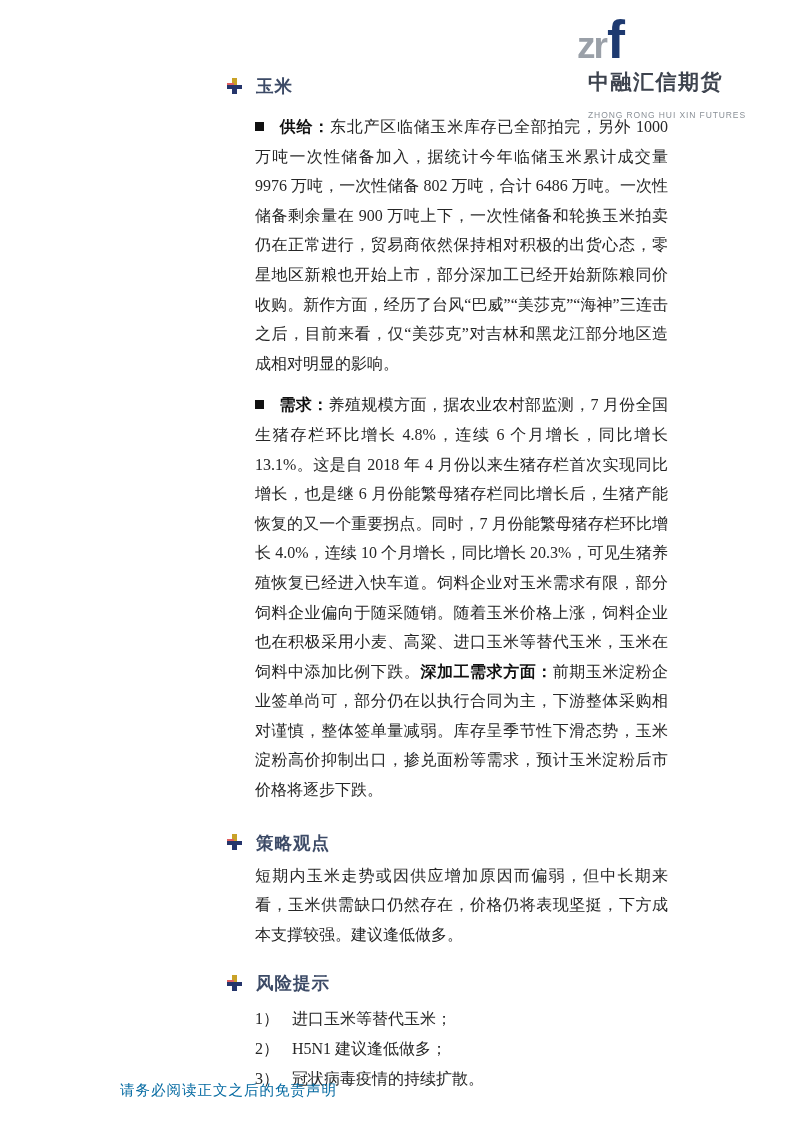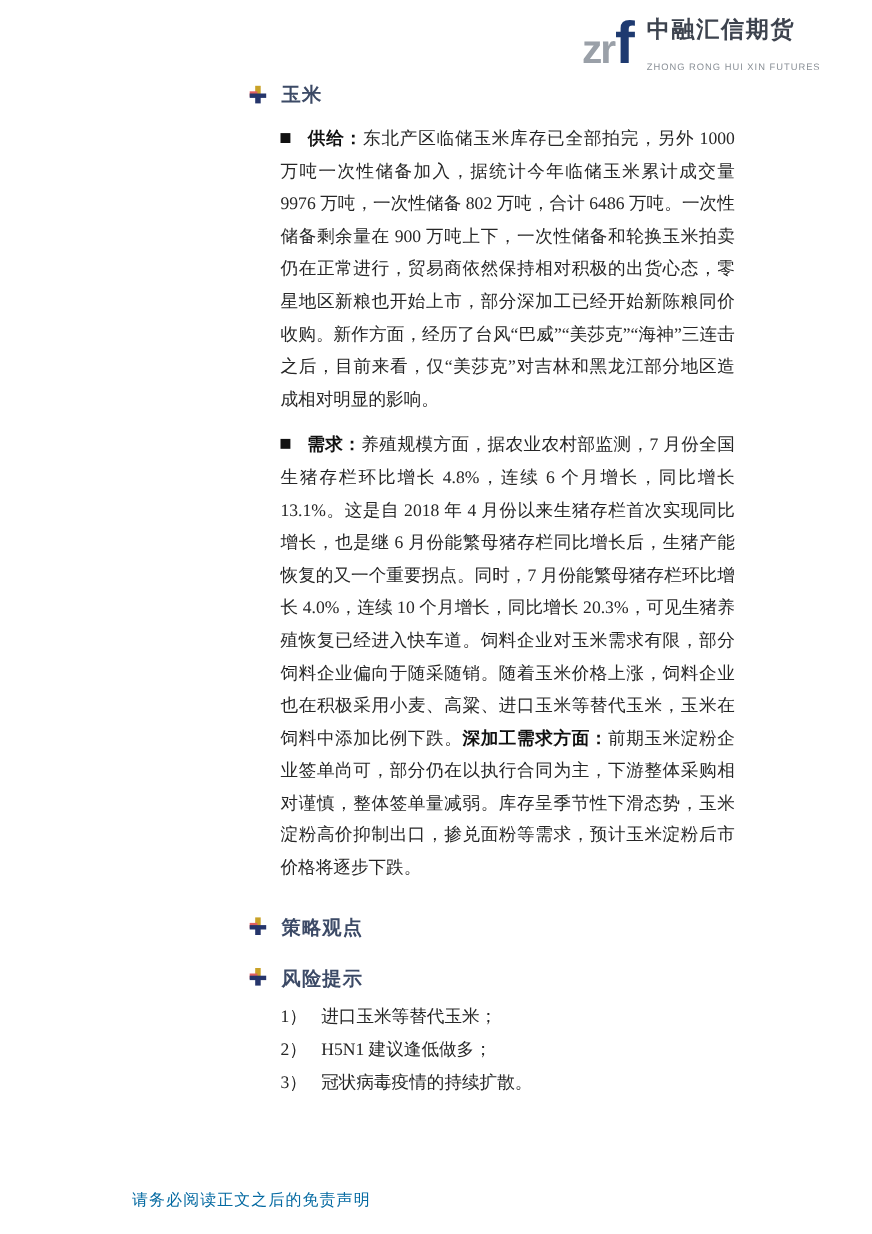--- a/index.html
+++ b/index.html
@@ -8,21 +8,21 @@
     width: 793px; height: 1122px;
     position: relative;
     font-family: "Liberation Serif", "DejaVu Serif", serif;
     color: #262626;
     overflow: hidden;
   }
 
   
   .logo {
     position: absolute; top: 12px; right: 47px;
-    display: flex; align-items: flex-start;
+    display: flex; align-items: flex-start; flex-direction: column;
   }
   .logo-zrf {
     font-family: "Liberation Sans", "DejaVu Sans", sans-serif;
     font-weight: bold; display: flex; align-items: baseline;
     line-height: 1;
   }
   .logo-zr { font-size: 37px; color: #9aa0a8; letter-spacing: -2px; }
   .logo-f  { font-size: 54px; color: #1e3a70; margin-left: 1px; }
   .logo-text { margin-left: 11px; padding-top: 4px; }
   .logo-cn {
@@ -111,20 +111,21 @@
   <div class="section-heading h-strategy">
     <span class="bullet-icon">
       <span class="arm-top"></span>
         <span class="arm-left"></span>
         <span class="arm-h"></span>
         <span class="arm-bottom"></span>
     </span>
     <span>策略观点</span>
   </div>
 
+  <p class="para"><span>短期内玉米走势或因供应增加原因而偏弱，但中长期来看，玉米供需缺口仍然存在，价格仍将表现坚挺，下方成本支撑较强。建议逢低做多。</span></p>
 
   <div class="section-heading h-risk">
     <span class="bullet-icon">
       <span class="arm-top"></span>
         <span class="arm-left"></span>
         <span class="arm-h"></span>
         <span class="arm-bottom"></span>
     </span>
     <span>风险提示</span>
   </div>

